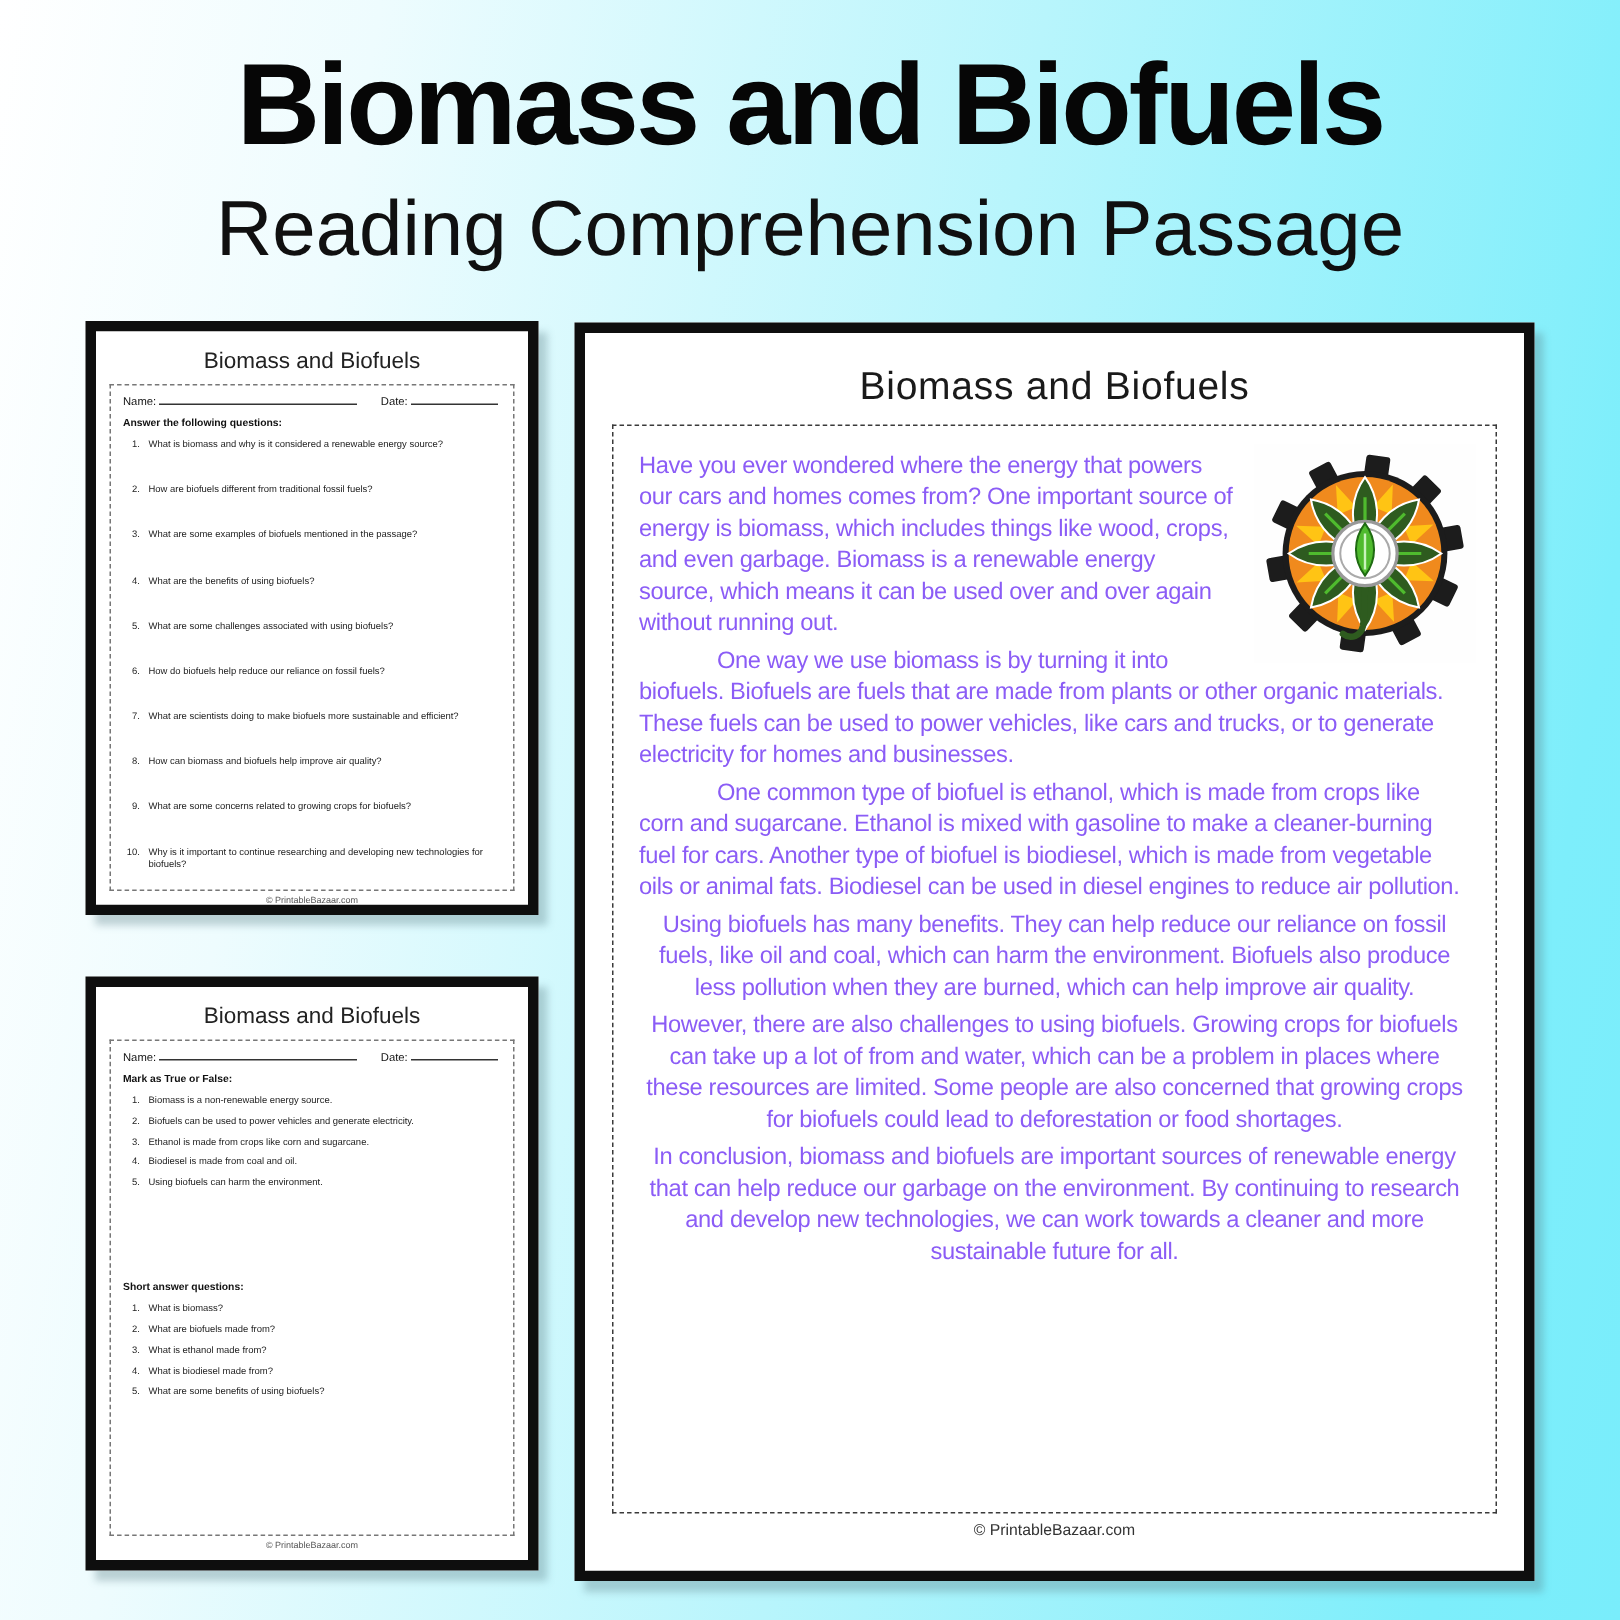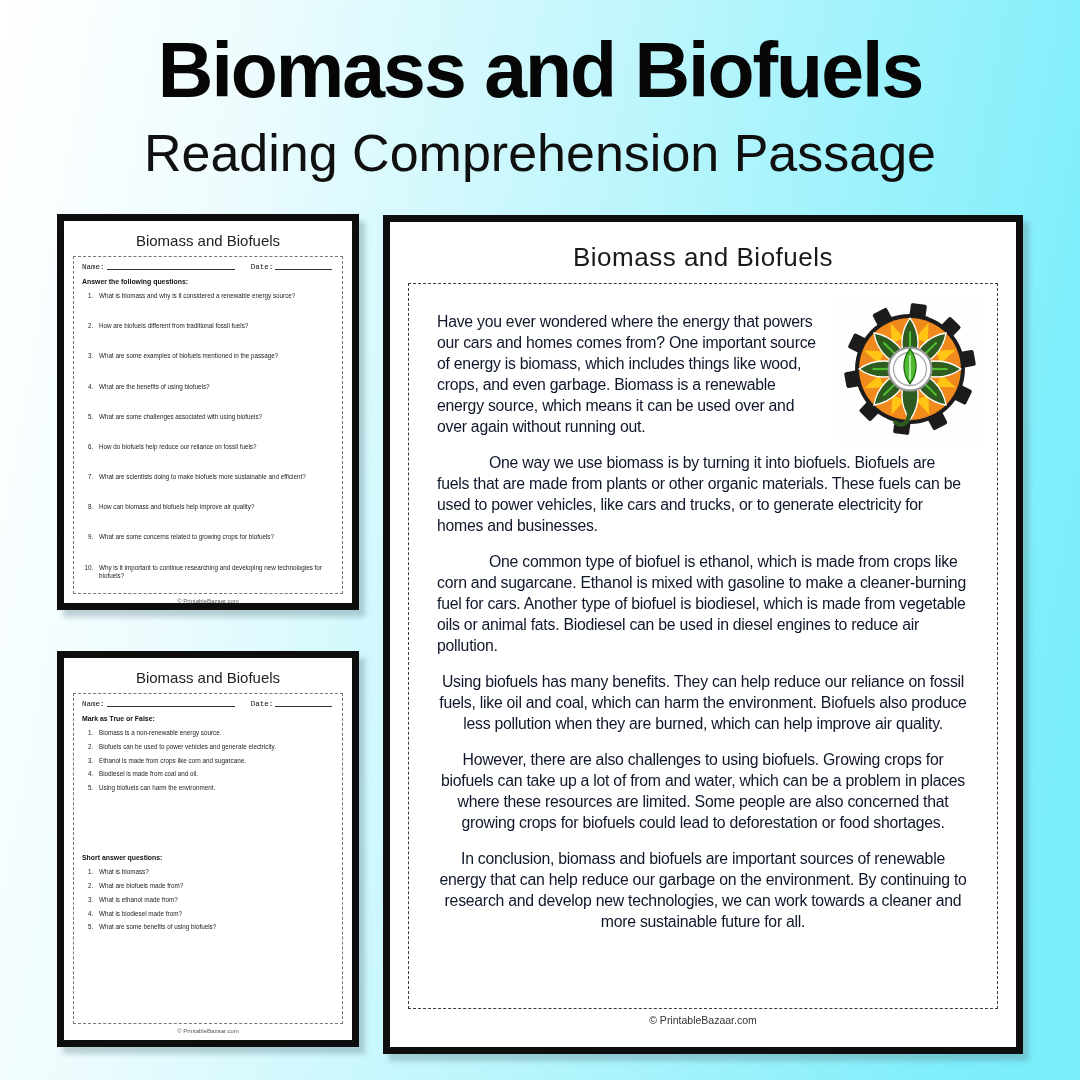--- a/index.html
+++ b/index.html
@@ -21,38 +21,38 @@
   .ws1   { left:57px;  top:214px; width:302px; height:396px; }
   .ws2   { left:57px;  top:651px; width:302px; height:396px; }
   .mainp { left:383px; top:215px; width:640px; height:839px; }
 
   
   .ws .page { position:absolute; inset:0; padding:2px 9px; background:#fff; }
   .ws-title { text-align:center; font-size:15px; color:#222; margin:9px 0 7px; }
   .ws .dash { border:1px dashed #777; padding:6px 8px 0; overflow:hidden; position:relative; }
   .ws1 .dash { height:338px; }
   .ws2 .dash { height:331px; }
-  .namedate { display:flex; align-items:center; font-size:7.5px; color:#111;font-family:Liberation Mono, monospace; }
+  .namedate { display:flex; align-items:flex-start; font-size:7.5px; color:#111; }
   .nline { flex:1.7; border-bottom:0.8px solid #333; margin:0 16px 1px 2px; height:7px; }
   .dline { flex:0.75; border-bottom:0.8px solid #333; margin:0 2px 1px 2px; height:7px; }
   .ws-h  { font-weight:700; font-size:6.9px; color:#111; margin-top:7px; }
   .ws ol { margin:7px 0 0; padding-left:13px; font-size:6.3px; line-height:1.3; color:#222; }
   .ws ol li { padding-left:4px; }
   .qlist li { margin-bottom:22px; }
   .tflist li, .salist li { margin-bottom:5.6px; }
   .sa-h { margin-top:62px; }
   .ws-footer { text-align:center; font-size:6px; color:#555; margin-top:4px; }
 
   
   .mainp .page { position:absolute; inset:0; padding:0 18px; background:#fff; }
   .p-title { text-align:center; font-size:26px; font-weight:400; letter-spacing:0.5px; color:#1a1a1a; margin:20px 0 10px; }
   .dash-main { border:1.5px dashed #3a3a3a; padding:12px 13px 8px; height:726px; overflow:hidden; }
   .logo-box { float:right; width:148px; height:146px; margin:0 0 4px 12px; background:#fefefe;
               display:flex; align-items:center; justify-content:center; }
-  .passage p { margin:15px; font-size:15.8px; letter-spacing:-0.25px; line-height:21px; color:#0f172a; }
+  .passage p { margin:4px; font-size:15.8px; letter-spacing:-0.25px; line-height:21px; color:#8b5cf6; }
   .indent { text-indent:52px; }
   .sp { margin-top:19px;text-align:center; }
   .main-footer { text-align:center; font-size:10.5px; color:#333; margin-top:5px; }
 </style>
 </head>
 <body>
 
 <div class="hero">
   <h1>Biomass and Biofuels</h1>
   <h2>Reading Comprehension Passage</h2>

